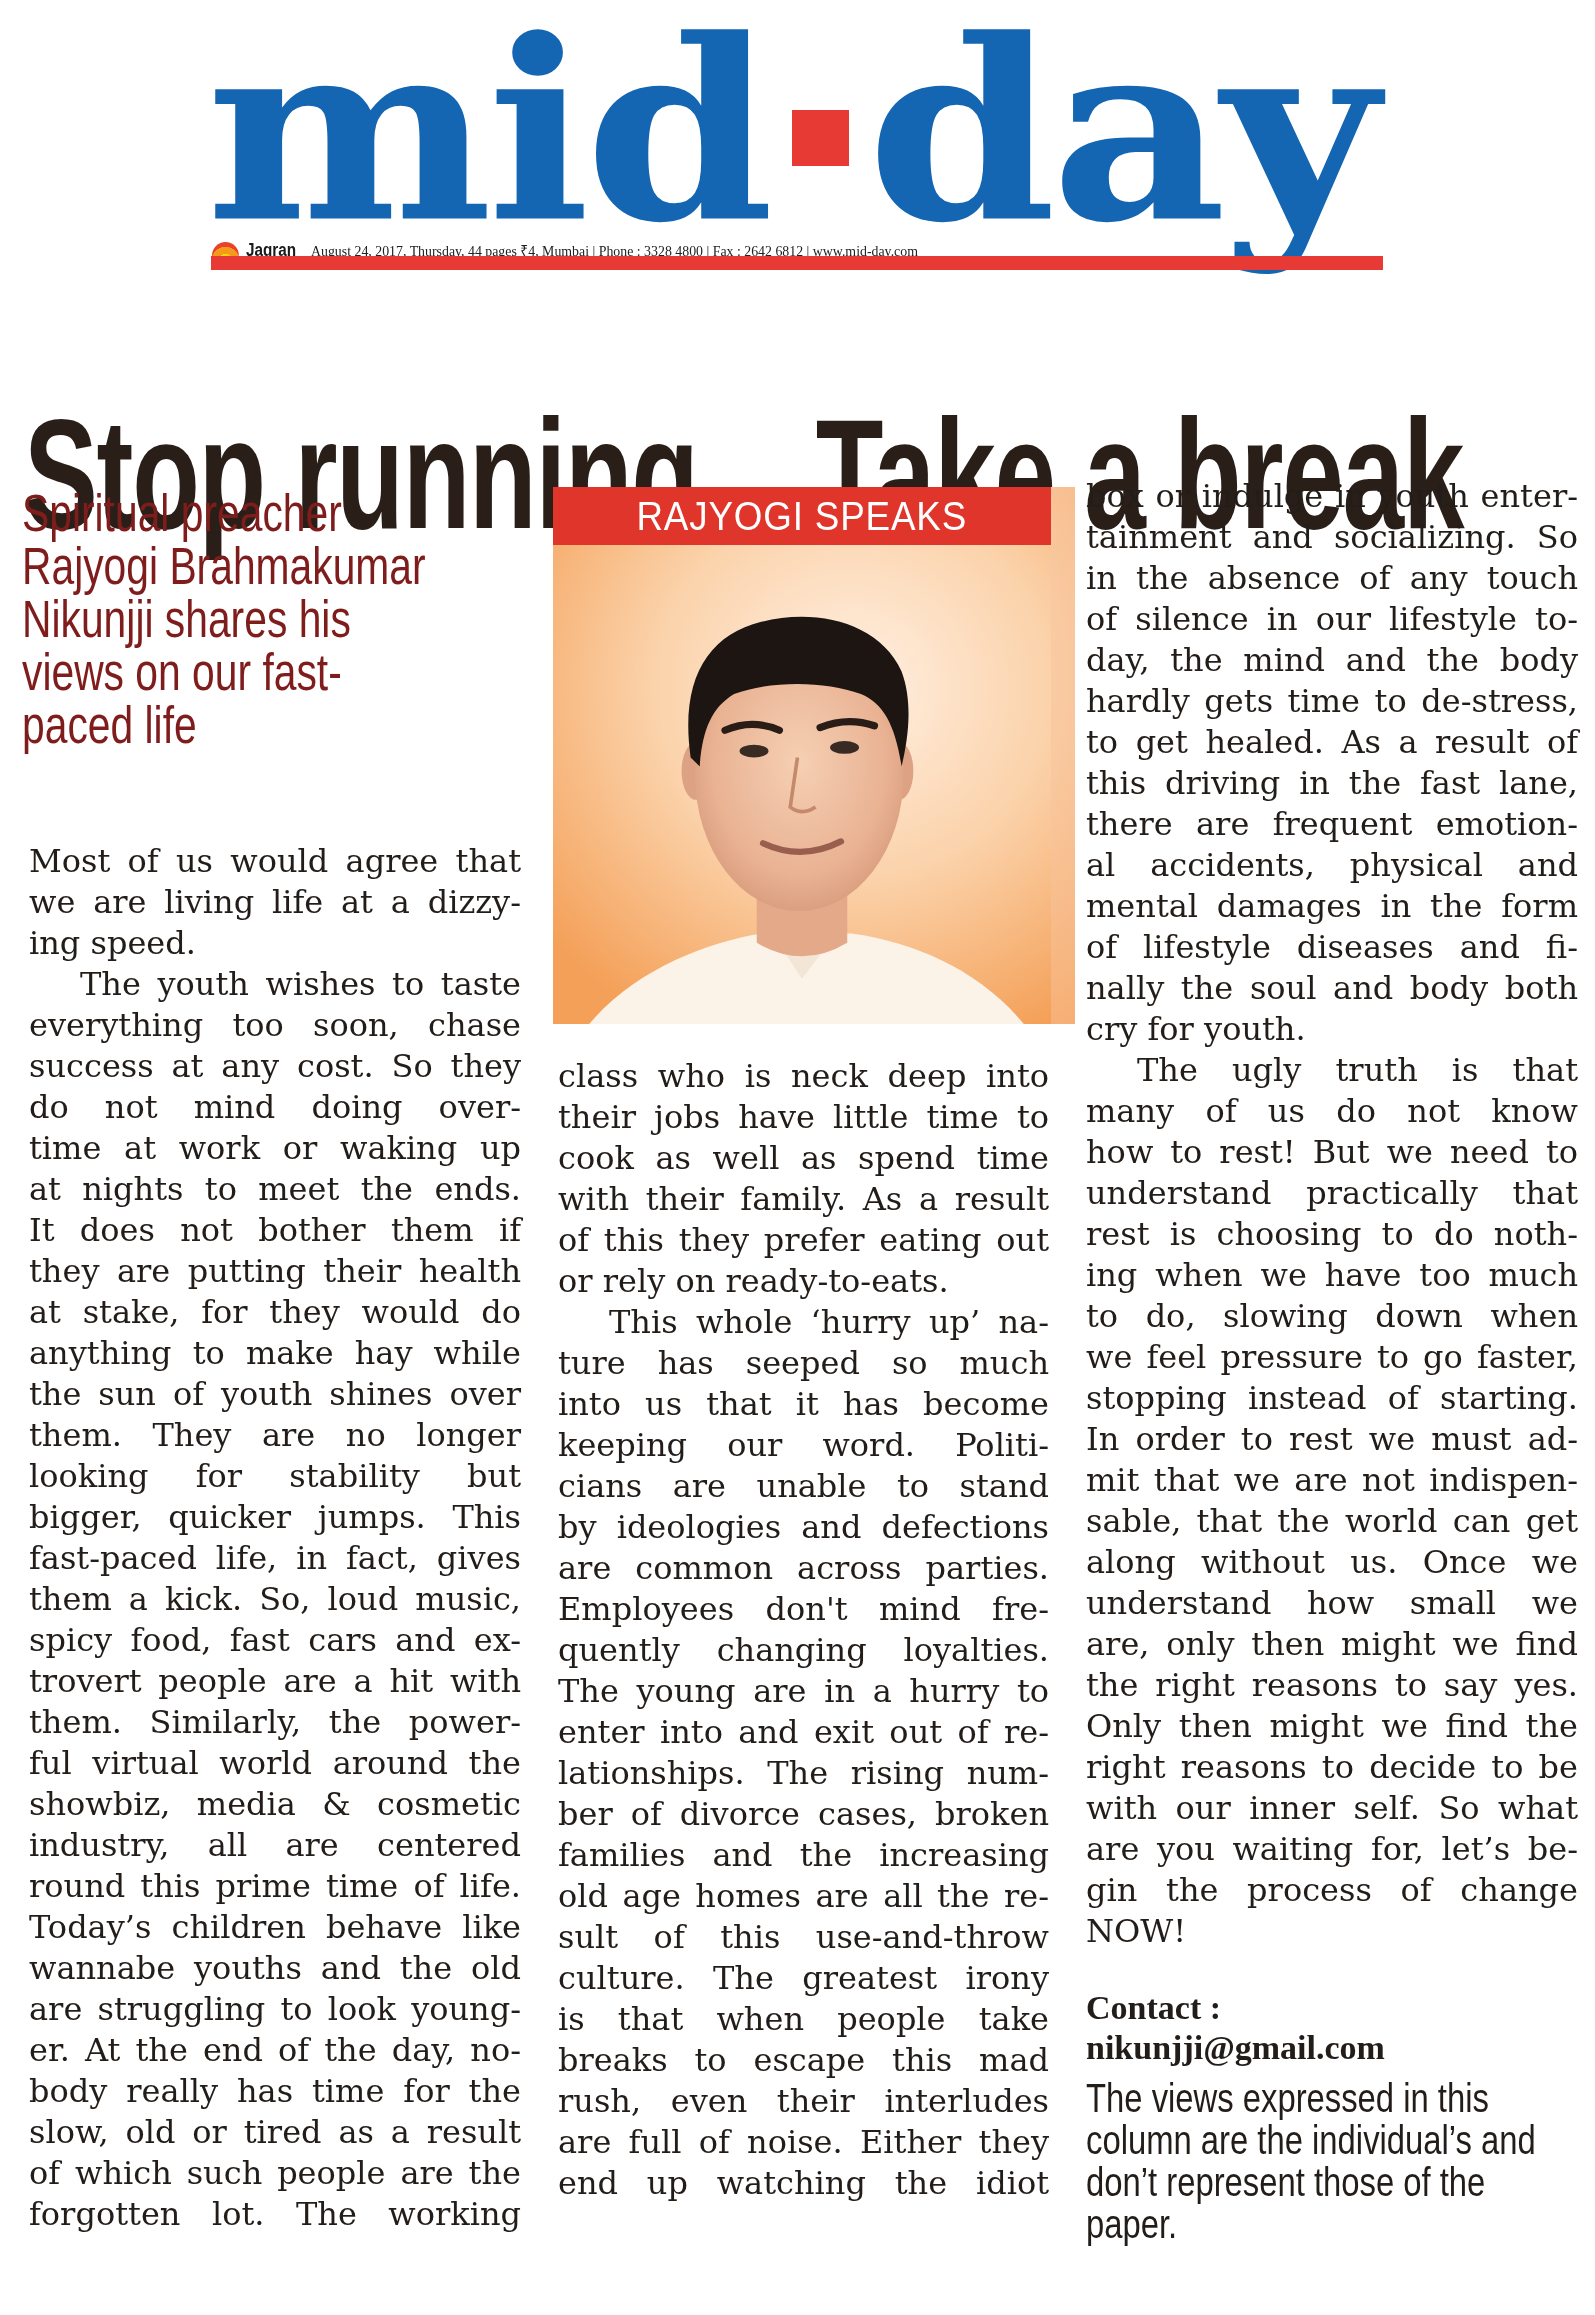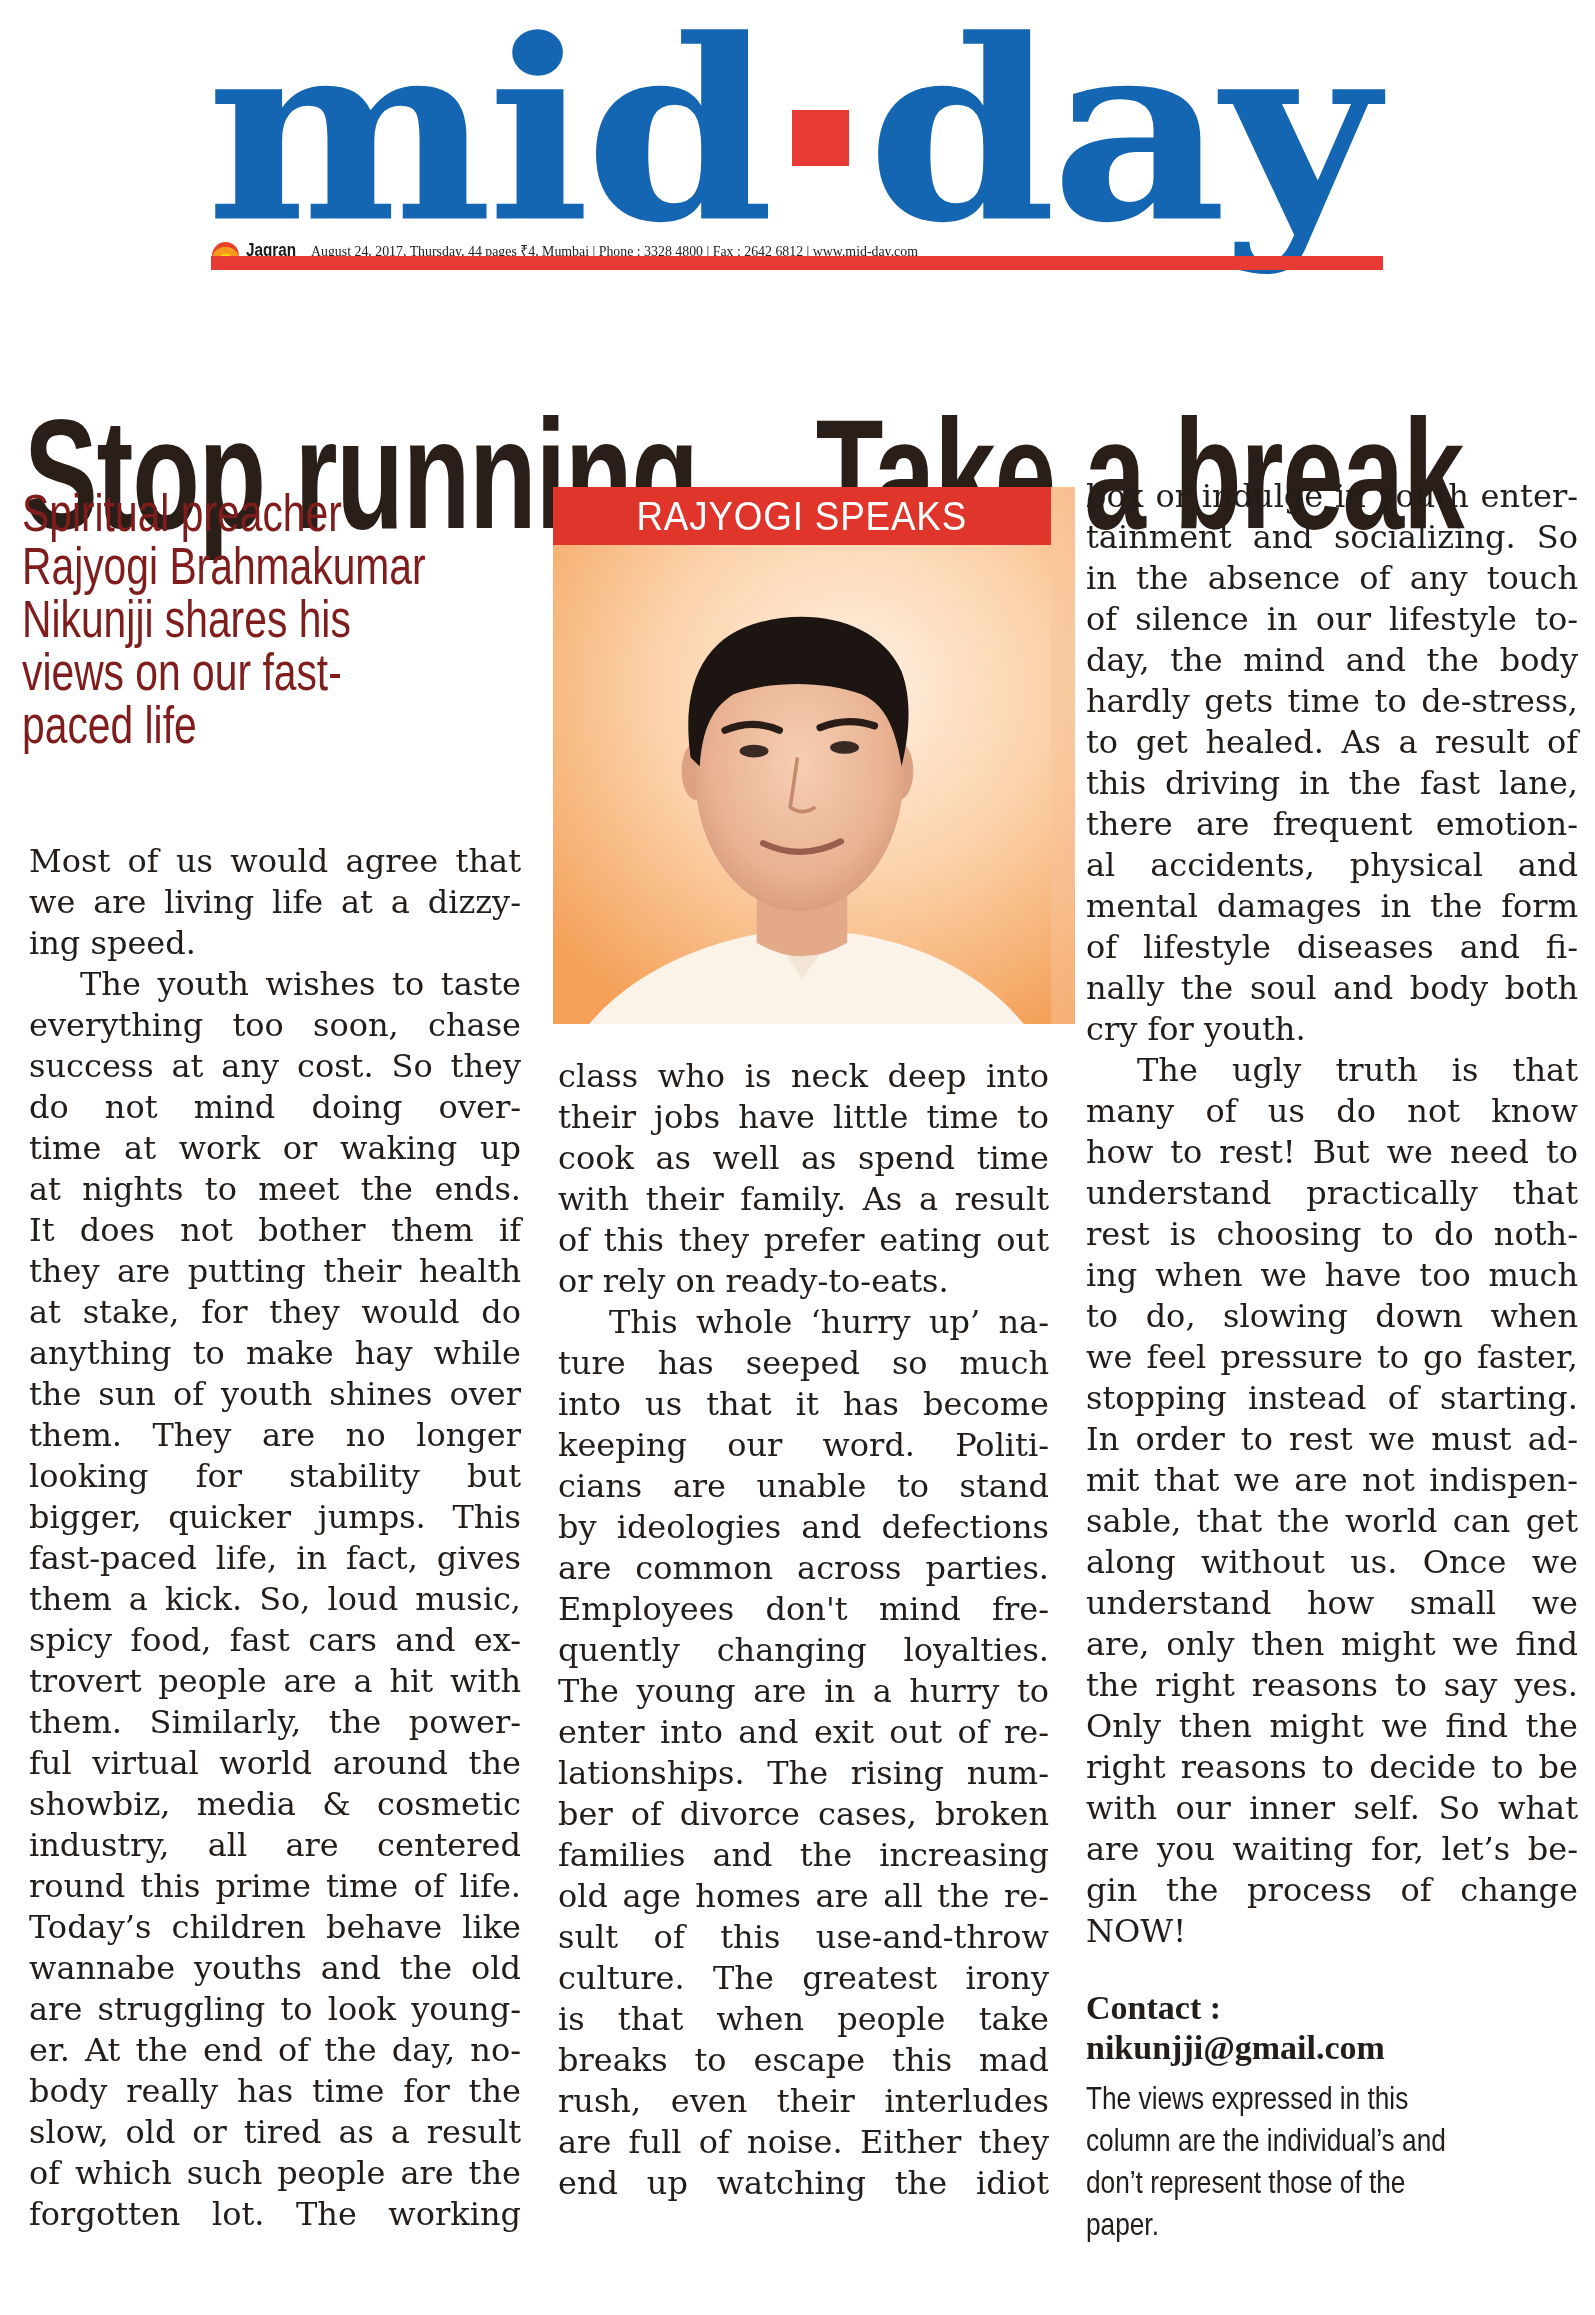--- a/index.html
+++ b/index.html
@@ -28,21 +28,21 @@
   .col1 { left: 29px; top: 841px; width: 492px; }
   .col2 { left: 558px; top: 1056px; width: 491px; }
   .col3 { left: 1086px; top: 476px; width: 492px; }
 
   .photo-box { position: absolute; left: 553px; top: 487px; width: 498px; height: 537px; overflow: hidden; background: radial-gradient(ellipse at 60% 35%, #fde7d3 0%, #f9c9a0 45%, #f5a463 100%); padding-left: 24px; }
   .photo-label { position: absolute; left: 0; top: 0; width: 498px; height: 58px; background: #e0352b; display: flex; align-items: center; justify-content: center; }
   .photo-label-text { font-family: "Liberation Sans", sans-serif; font-size: 40px; color: #ffffff; letter-spacing: 0.9px; transform: scaleX(0.92); }
   .portrait { position: absolute; left: 0; top: 58px; width: 498px; height: 479px; }
 
   .contact { position: absolute; left: 1086px; top: 1988px; width: 488px; font-family: "Liberation Serif", serif; font-weight: bold; font-size: 34px; line-height: 40px; color: #231d19; }
-  .disclaimer { position: absolute; left: 1086px; top: 2077px; width: 507px; font-family: "Liberation Sans", sans-serif; font-size: 32px; line-height: 42px; color: #231d19; }
+  .disclaimer { position: absolute; left: 1086px; top: 2077px; width: 507px; font-family: "Liberation Sans", sans-serif; font-size: 40px; line-height: 42px; color: #231d19; }
   .disclaimer .dl { display: block; white-space: nowrap; transform: scaleX(0.82); transform-origin: left center; }
 </style>
 </head>
 <body>
 
 <header class="masthead">
   <div class="logo-word logo-mid">mid</div>
   <div class="logo-dot"></div>
   <div class="logo-word logo-day">day</div>
   <div class="info-line">

